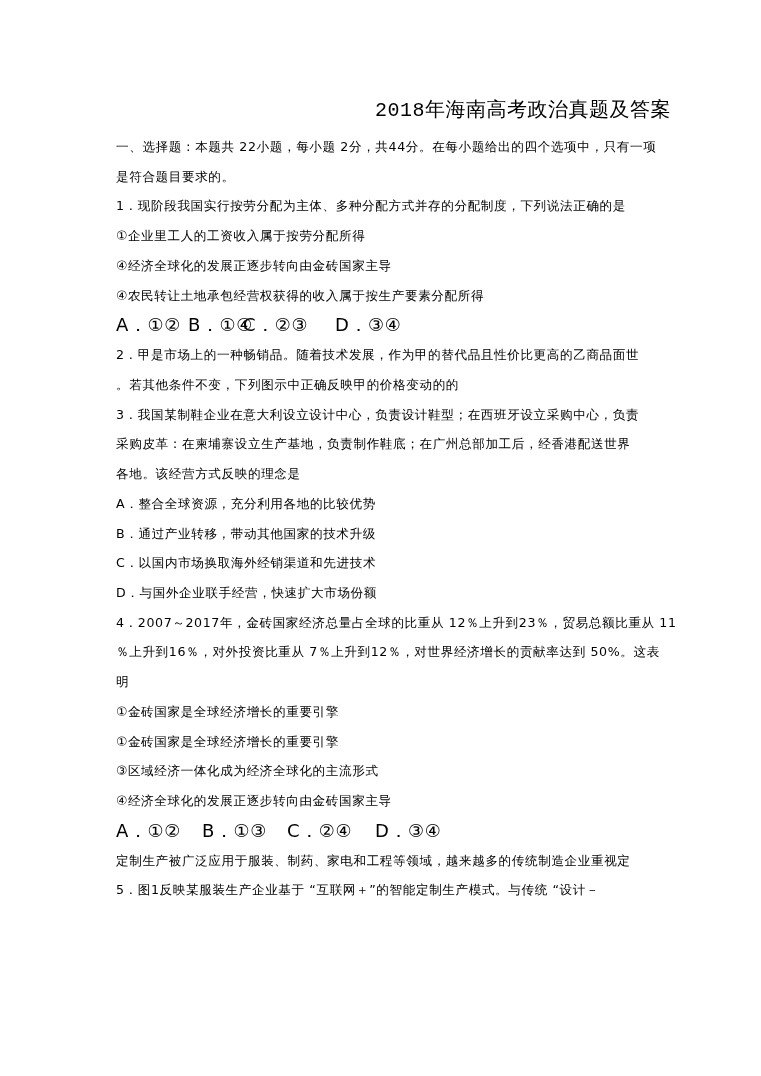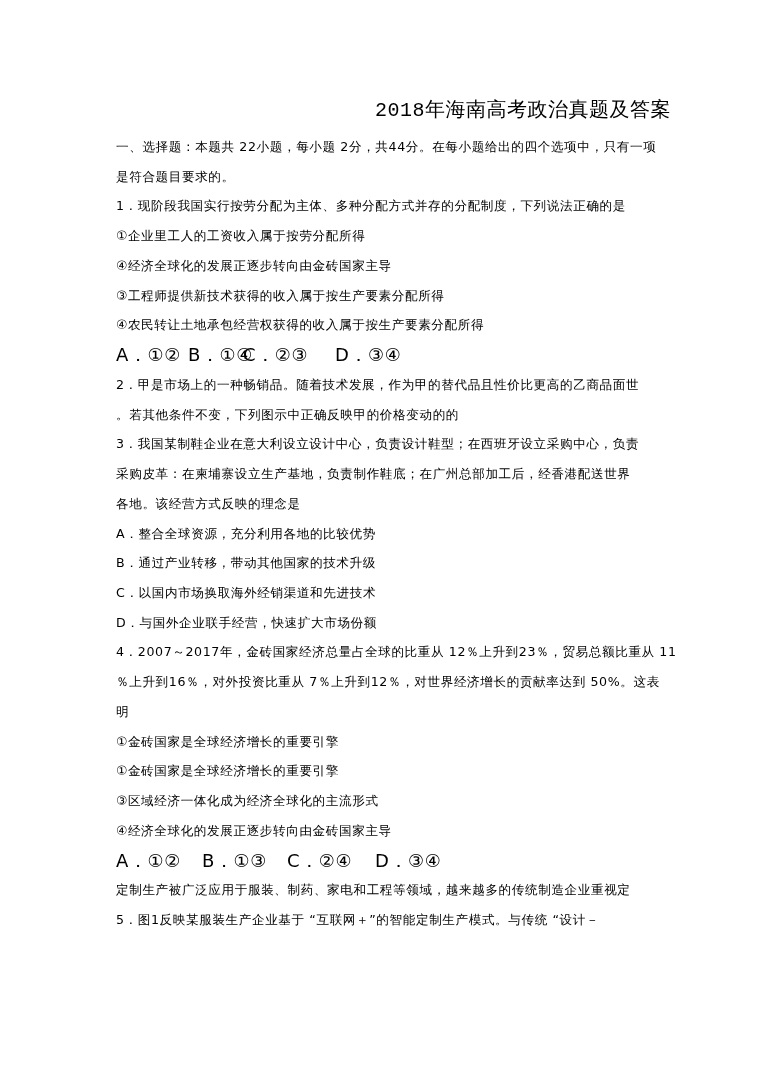--- a/index.html
+++ b/index.html
@@ -70,21 +70,20 @@
   <div class="title">2018年海南高考政治真题及答案</div>
 
   <div class="body-text">
 
     <div class="line">一、选择题：本题共 22小题，每小题 2分，共44分。在每小题给出的四个选项中，只有一项</div>
     <div class="line">是符合题目要求的。</div>
 
     <div class="line">1．现阶段我国实行按劳分配为主体、多种分配方式并存的分配制度，下列说法正确的是</div>
     <div class="line">①企业里工人的工资收入属于按劳分配所得</div>
     <div class="line">④经济全球化的发展正逐步转向由金砖国家主导</div>
-    <div class="line">③工程师提供新技术获得的收入属于按生产要素分配所得</div>
     <div class="line">④农民转让土地承包经营权获得的收入属于按生产要素分配所得</div>
     <div class="opts">
       <span class="opt" style="left:0px">A．①②</span>
       <span class="opt" style="left:72px">B．①④</span>
       <span class="opt" style="left:127px">C．②③</span>
       <span class="opt" style="left:219px">D．③④</span>
     </div>
 
     <div class="line">2．甲是市场上的一种畅销品。随着技术发展，作为甲的替代品且性价比更高的乙商品面世</div>
     <div class="line">。若其他条件不变，下列图示中正确反映甲的价格变动的的</div>

